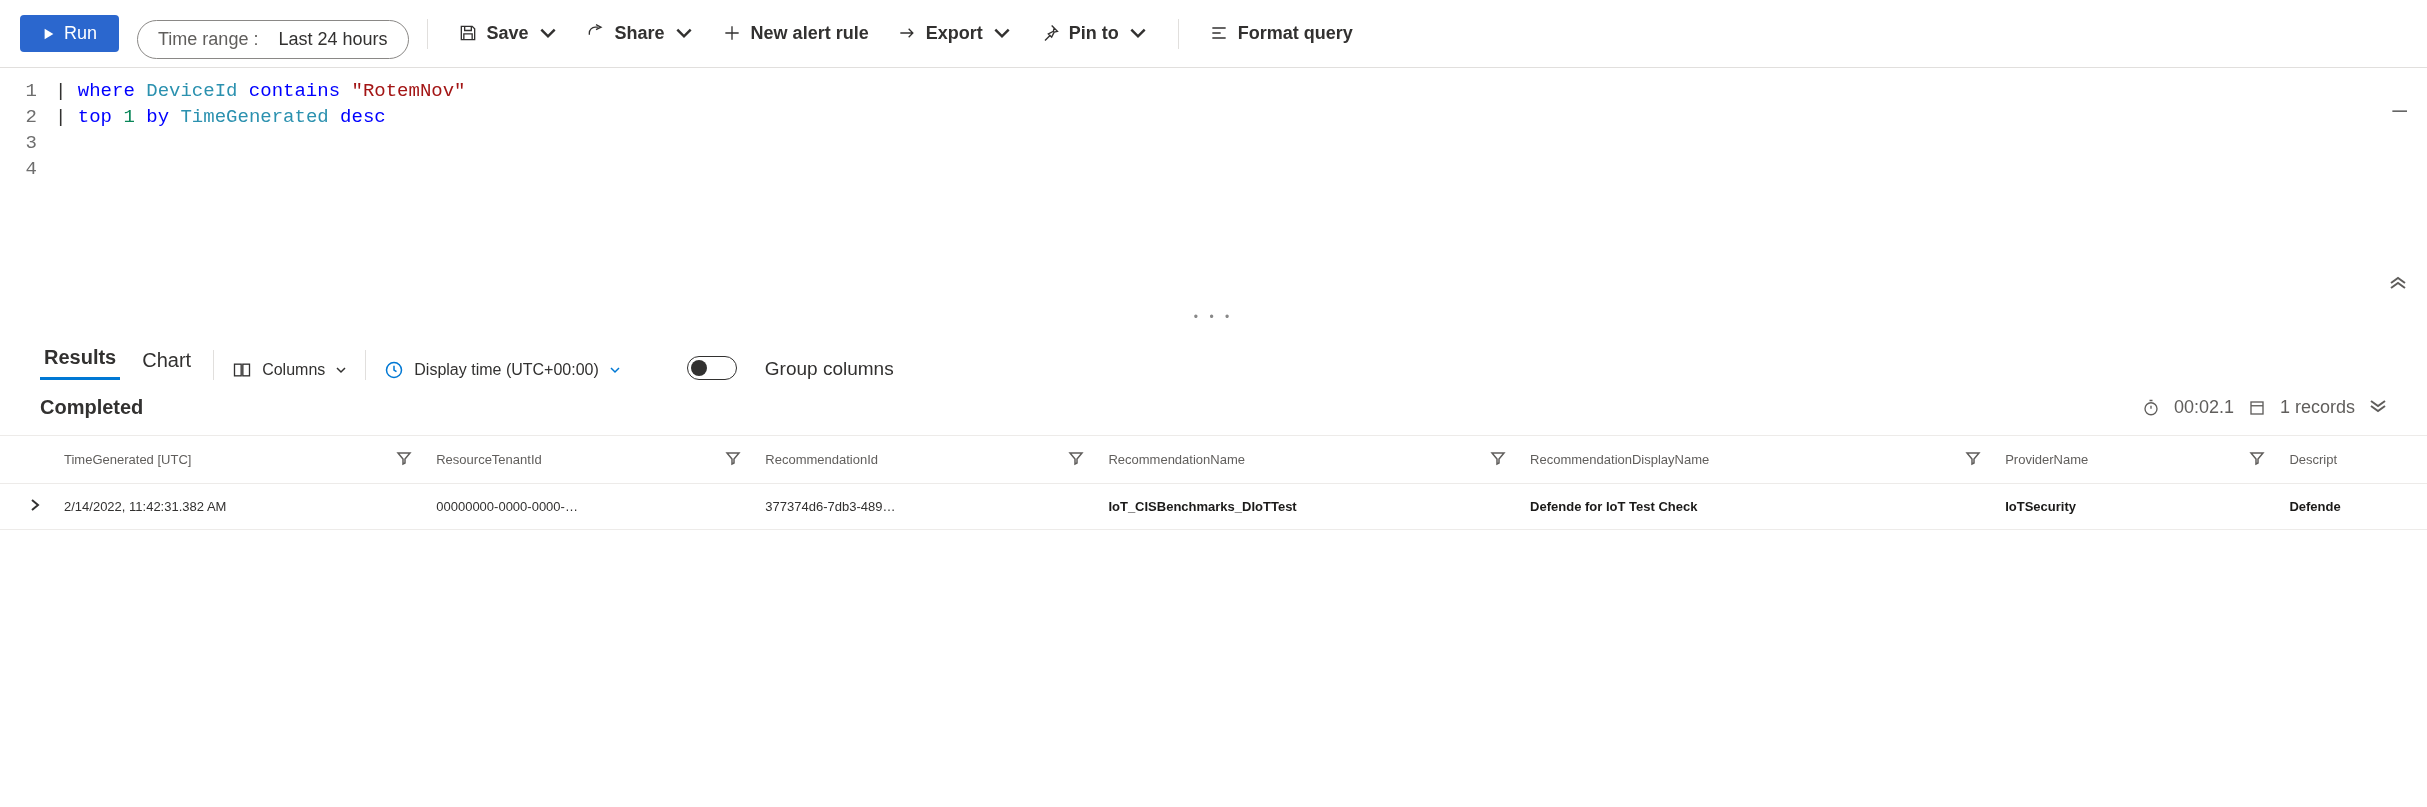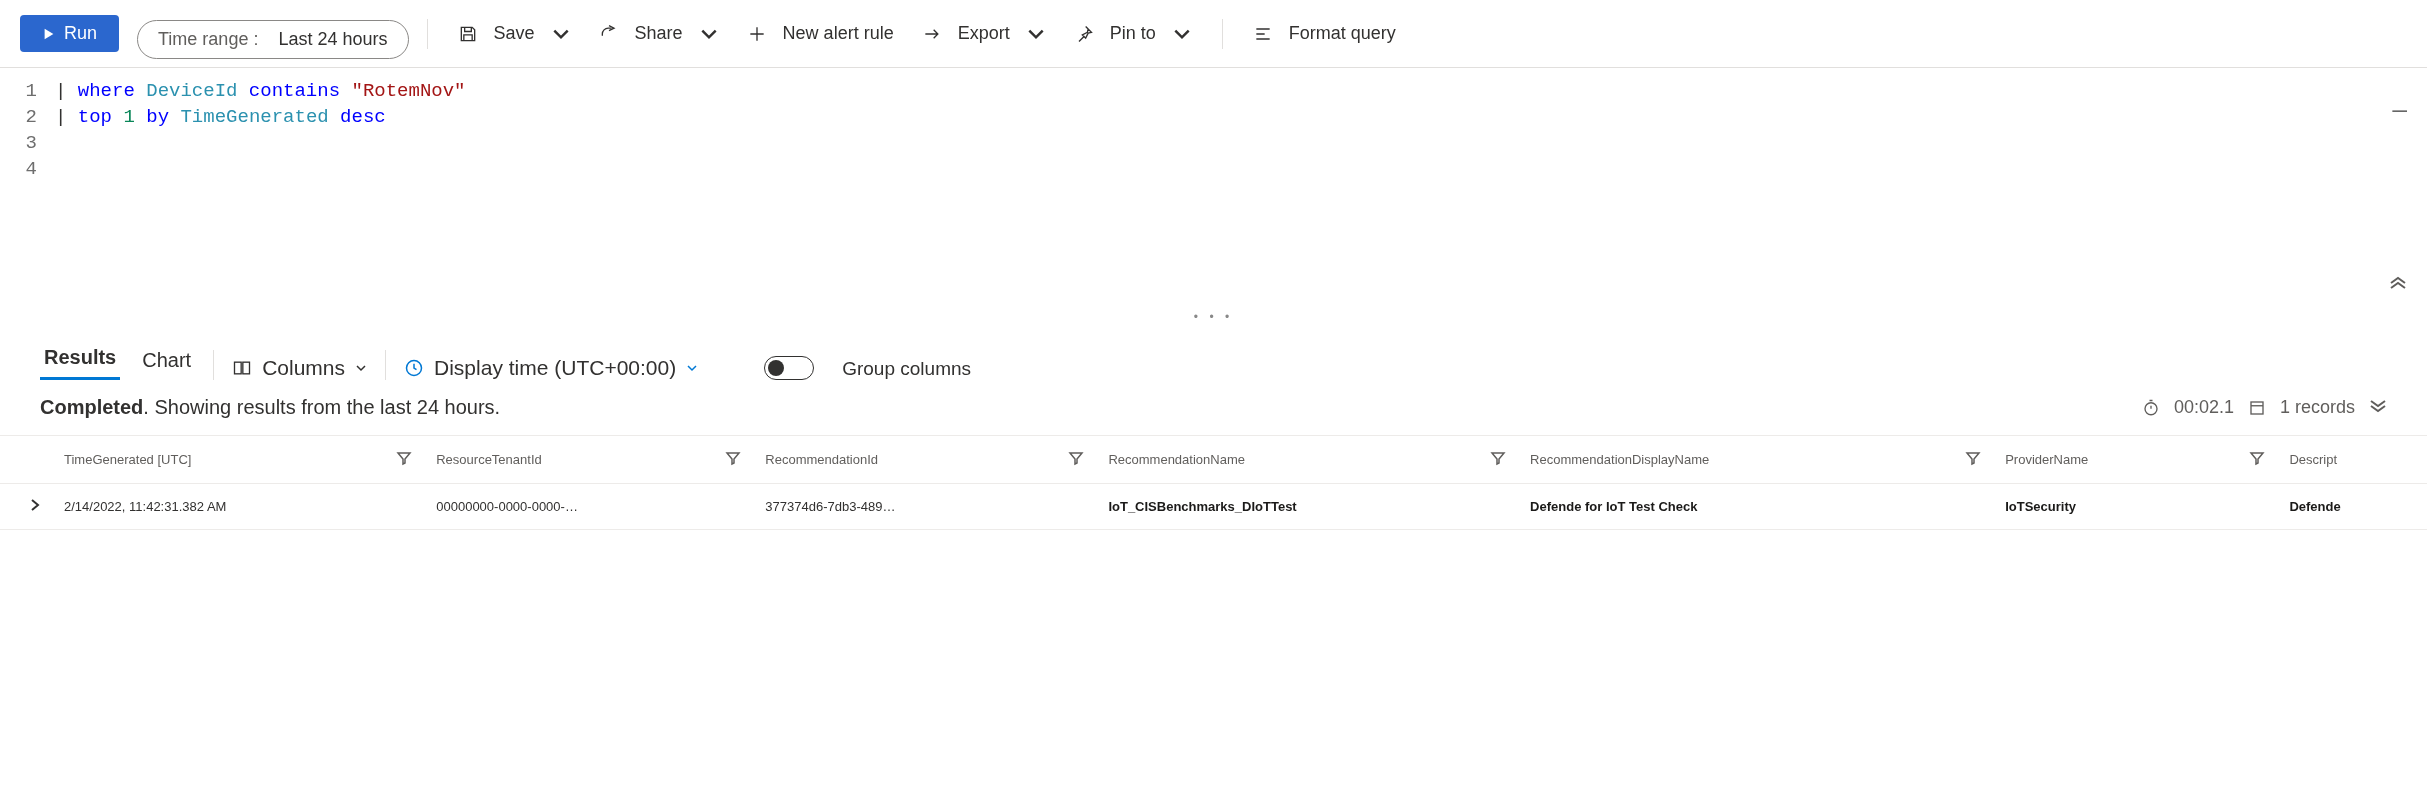--- a/index.html
+++ b/index.html
@@ -62,23 +62,24 @@
       background: #e1dfdd;
       margin: 0 14px;
     }
     .toolbar-btn {
       background: transparent;
       border: none;
       padding: 8px 12px;
       font-size: 18px;
       color: #323130;
       display: flex;
-      align-items: flex-end;
-      gap: 16px;
-      cursor: pointer;
+      align-items: flex-start;
+      gap: 9px;
+      cursor: pointer;
+      font-weight: bold;
     }
     .toolbar-btn svg {
       width: 20px;
       height: 20px;
       stroke: #323130;
     }
     .chevron-down {
       width: 12px;
       height: 12px;
     }
@@ -153,21 +154,21 @@
     }
     .results-toolbar-divider {
       width: 1px;
       height: 30px;
       background: #e1dfdd;
     }
     .columns-btn, .display-time-btn {
       display: flex;
       align-items: center;
       gap: 10px;
-      font-size: 21px;
+      font-size: 16px;
       color: #323130;
       cursor: pointer;
     }
     .display-time-btn svg {
       stroke: #0078d4;
     }
     .toggle {
       position: relative;
       width: 50px;
       height: 24px;
@@ -193,20 +194,22 @@
     .status-bar {
       display: flex;
       align-items: center;
       padding: 16px 40px;
       font-size: 20px;
       color: #323130;
       justify-content: space-between;
     }
     .status-left {
       display: flex;
+      gap: 6px;
+      flex-direction: column;
     }
     .status-right {
       display: flex;
       align-items: center;
       gap: 14px;
       font-size: 18px;
       color: #605e5c;
       text-align: right;
     }
     .table-container {
@@ -382,21 +385,20 @@
       </svg>
   </div>
   <div style="width:30px"></div>
   <div class="toggle"></div>
   <span class="group-columns-label">Group columns</span>
 </div>
 
 <div class="status-bar">
   <div class="status-left">
     <span style="font-weight:600">Completed</span>
-    <span>. Showing results from the last 24 hours.</span>
   </div>
   <div class="status-right">
     <svg width="18" height="18" viewBox="0 0 24 24" fill="none" stroke="#605e5c" stroke-width="1.8">
         <circle cx="12" cy="13" r="8"></circle>
         <path d="M12 9v4M10 2h4"></path>
       </svg>
     <span>00:02.1</span>
     <svg width="18" height="18" viewBox="0 0 24 24" fill="none" stroke="#605e5c" stroke-width="1.8">
         <rect x="4" y="4" width="16" height="16"></rect>
         <path d="M4 9h16"></path>

